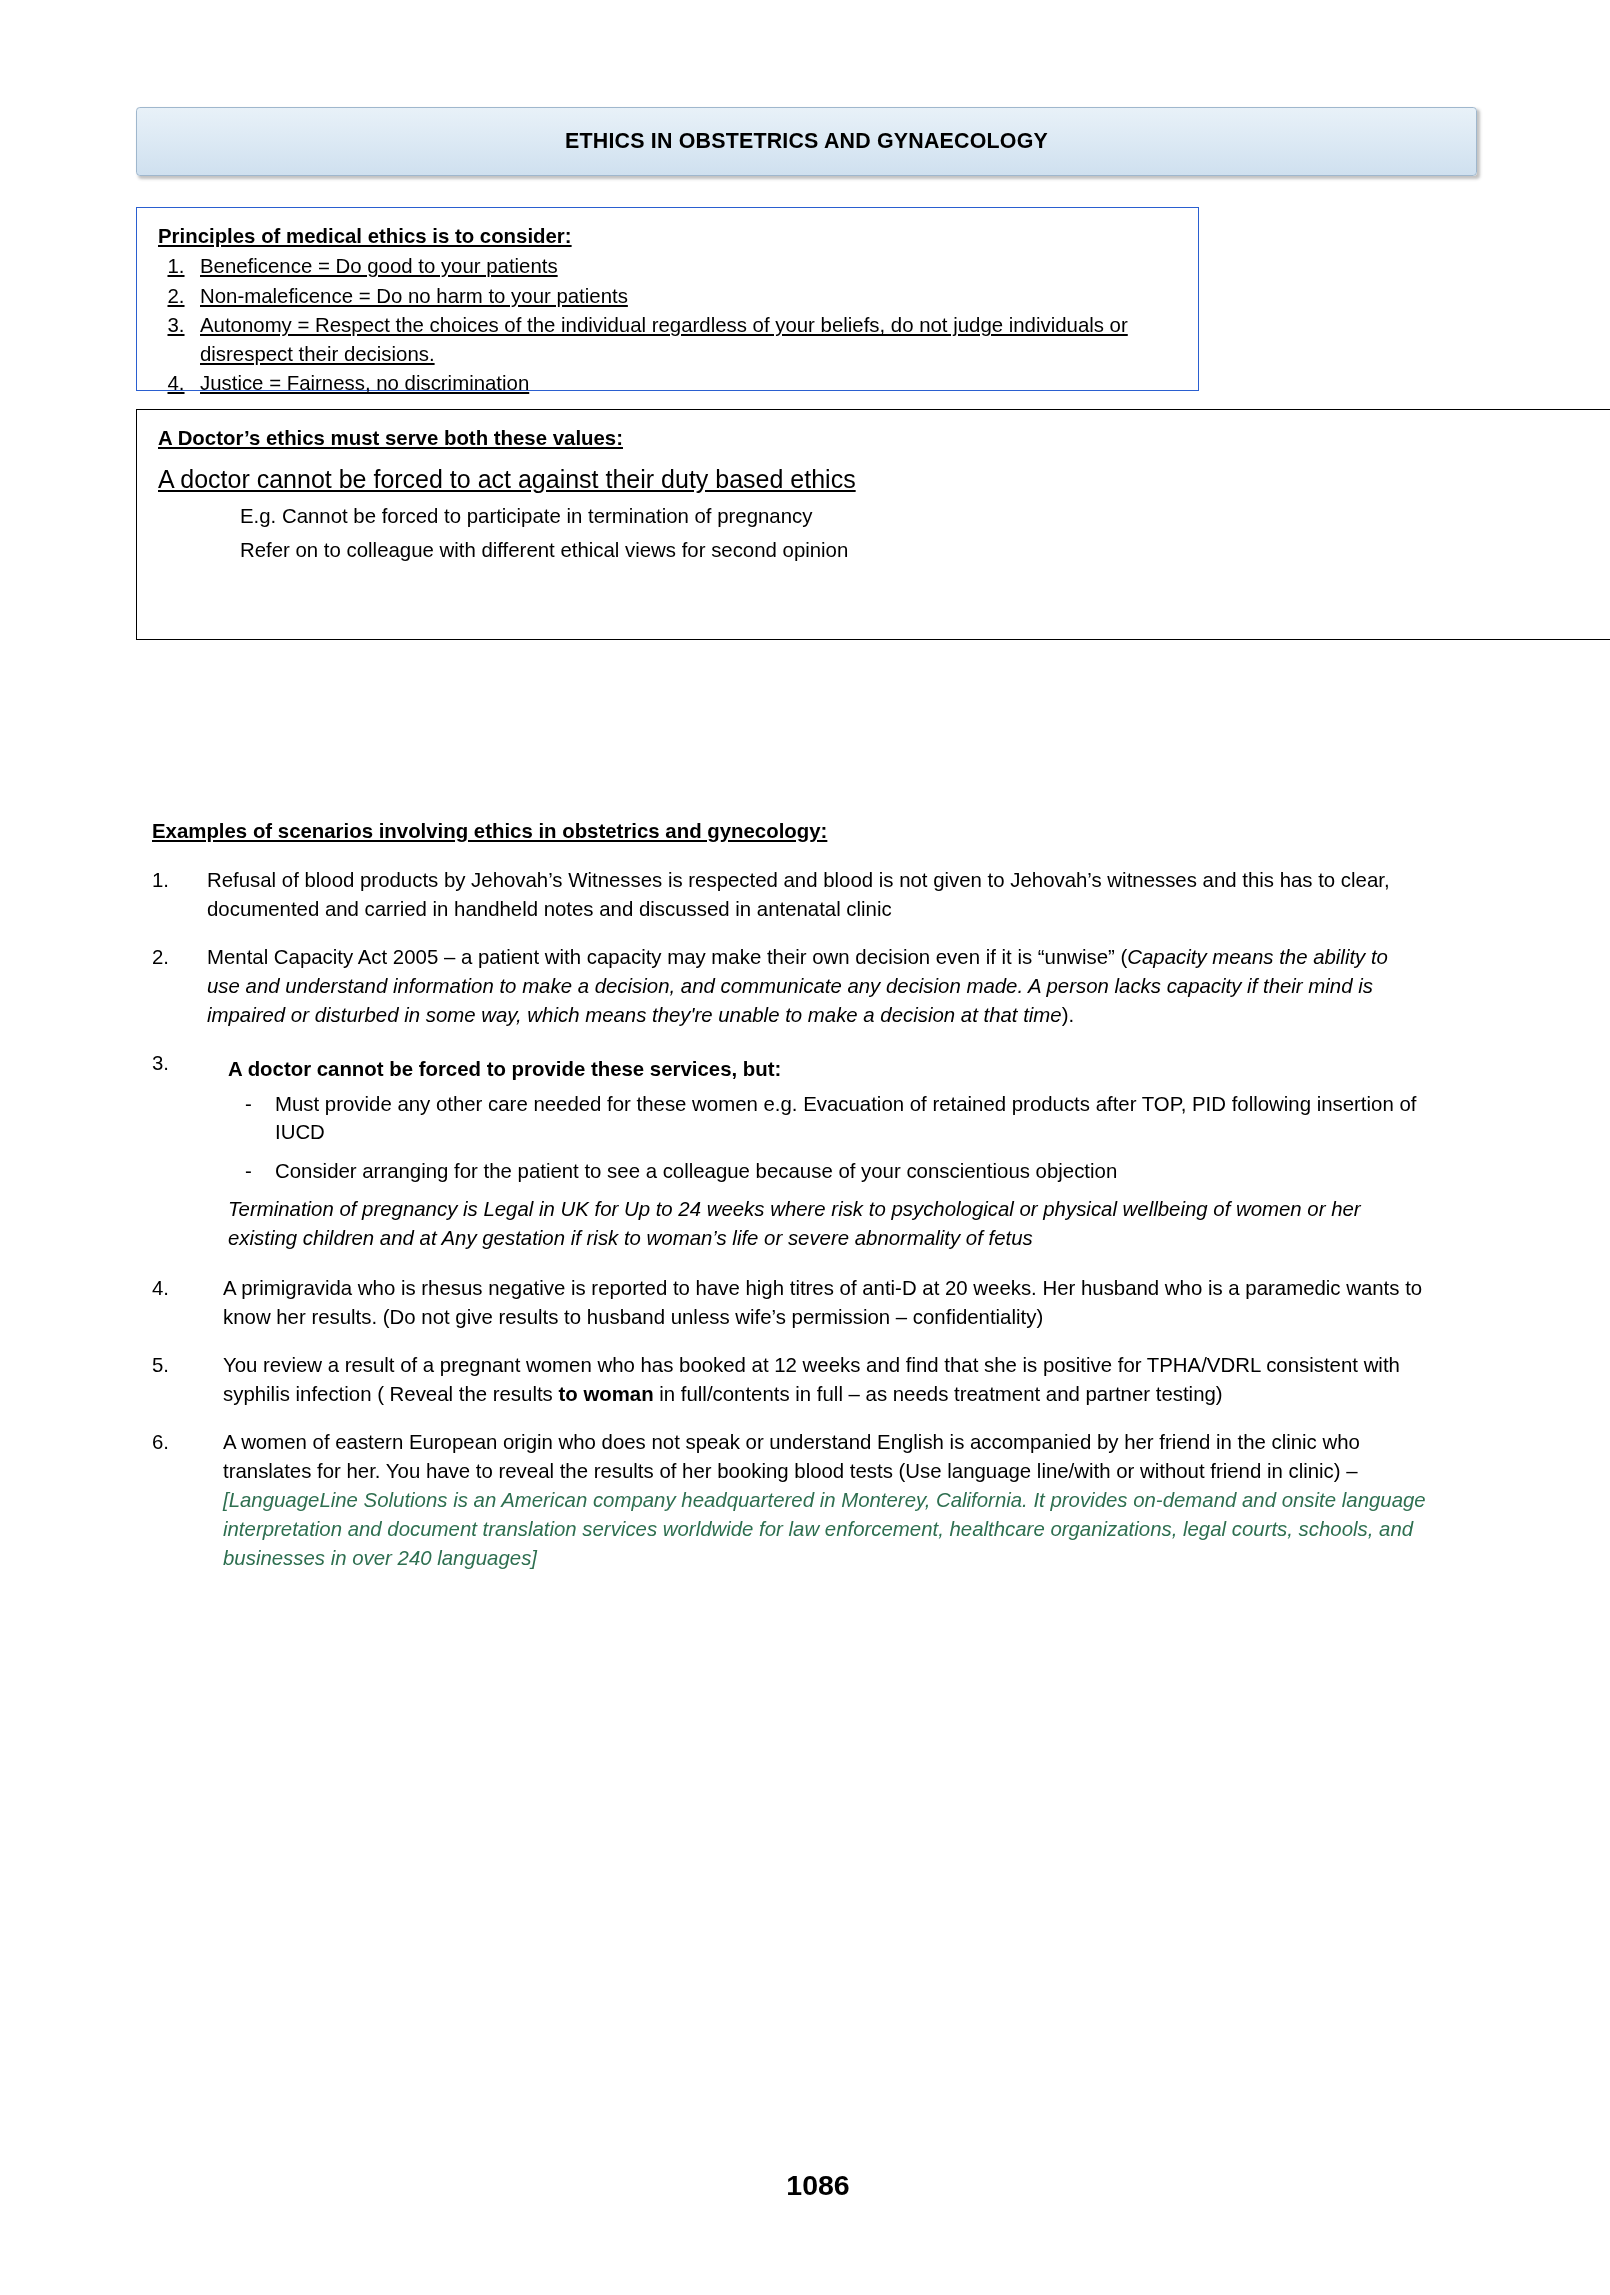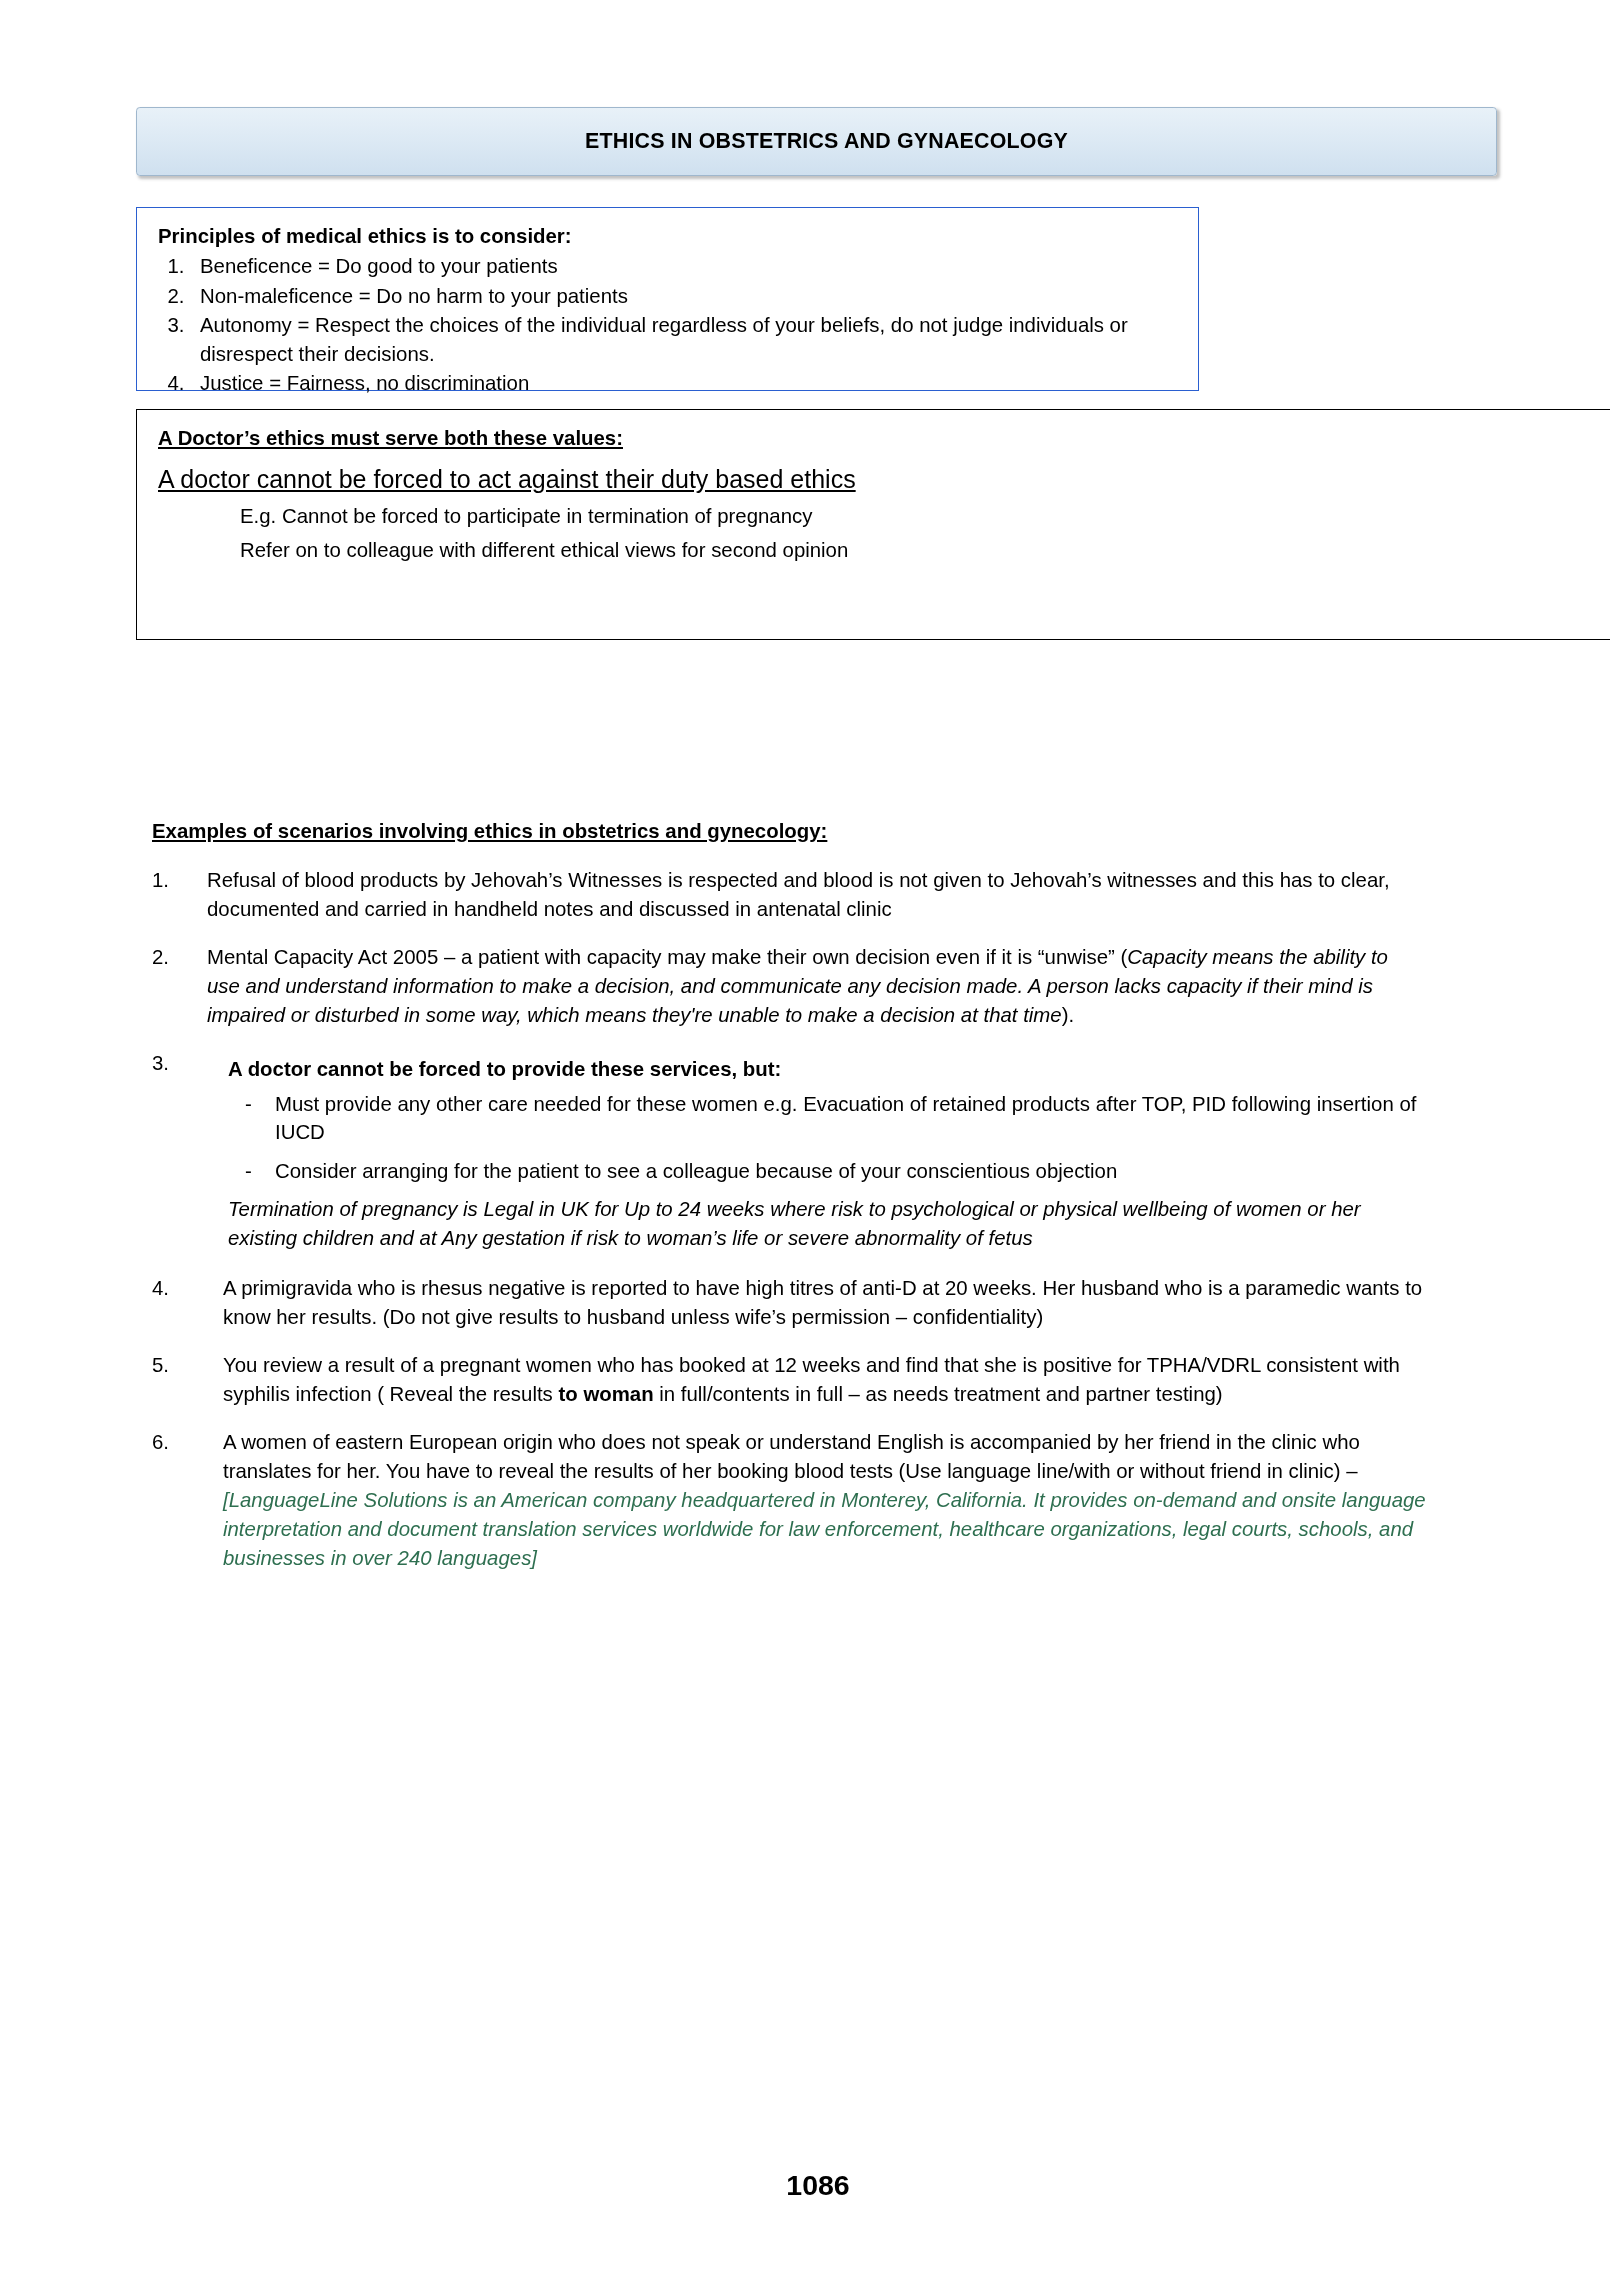--- a/index.html
+++ b/index.html
@@ -29,41 +29,41 @@
     top: 107px;
     width: 1339px;
     height: 67px;
     background: linear-gradient(to bottom, #e8f1f8 0%, #dce9f4 50%, #cfe0ef 100%);
     border: 1px solid #9fb7cd;
     border-radius: 3.8px;
     box-shadow: 2.9px 2.9px 2.9px rgba(120,120,120,0.45);
     display: flex;
     align-items: center;
     justify-content: center;
-    padding-left: 20px;
   }
   .title-banner .title-text {
     font-size: 21.4px;
     font-weight: bold;
     letter-spacing: 0.2px;
     color: #000;
   }
   
   .box {
     position: absolute;
     box-sizing: border-box;
     background: #ffffff;
   }
   .box-blue {
     left: 136px;
     top: 207px;
     width: 1063px;
     height: 184px;
     border: 1.4px solid #2a5fd0;
     padding: 15px 21px 9.5px 21px;
+    text-decoration: underline;
   }
   .box-black {
     left: 136px;
     top: 409px;
     width: 1531px;
     height: 231px;
     border: 1.9px solid #000000;
     padding: 15px 21px 9.5px 21px;
   }
   

